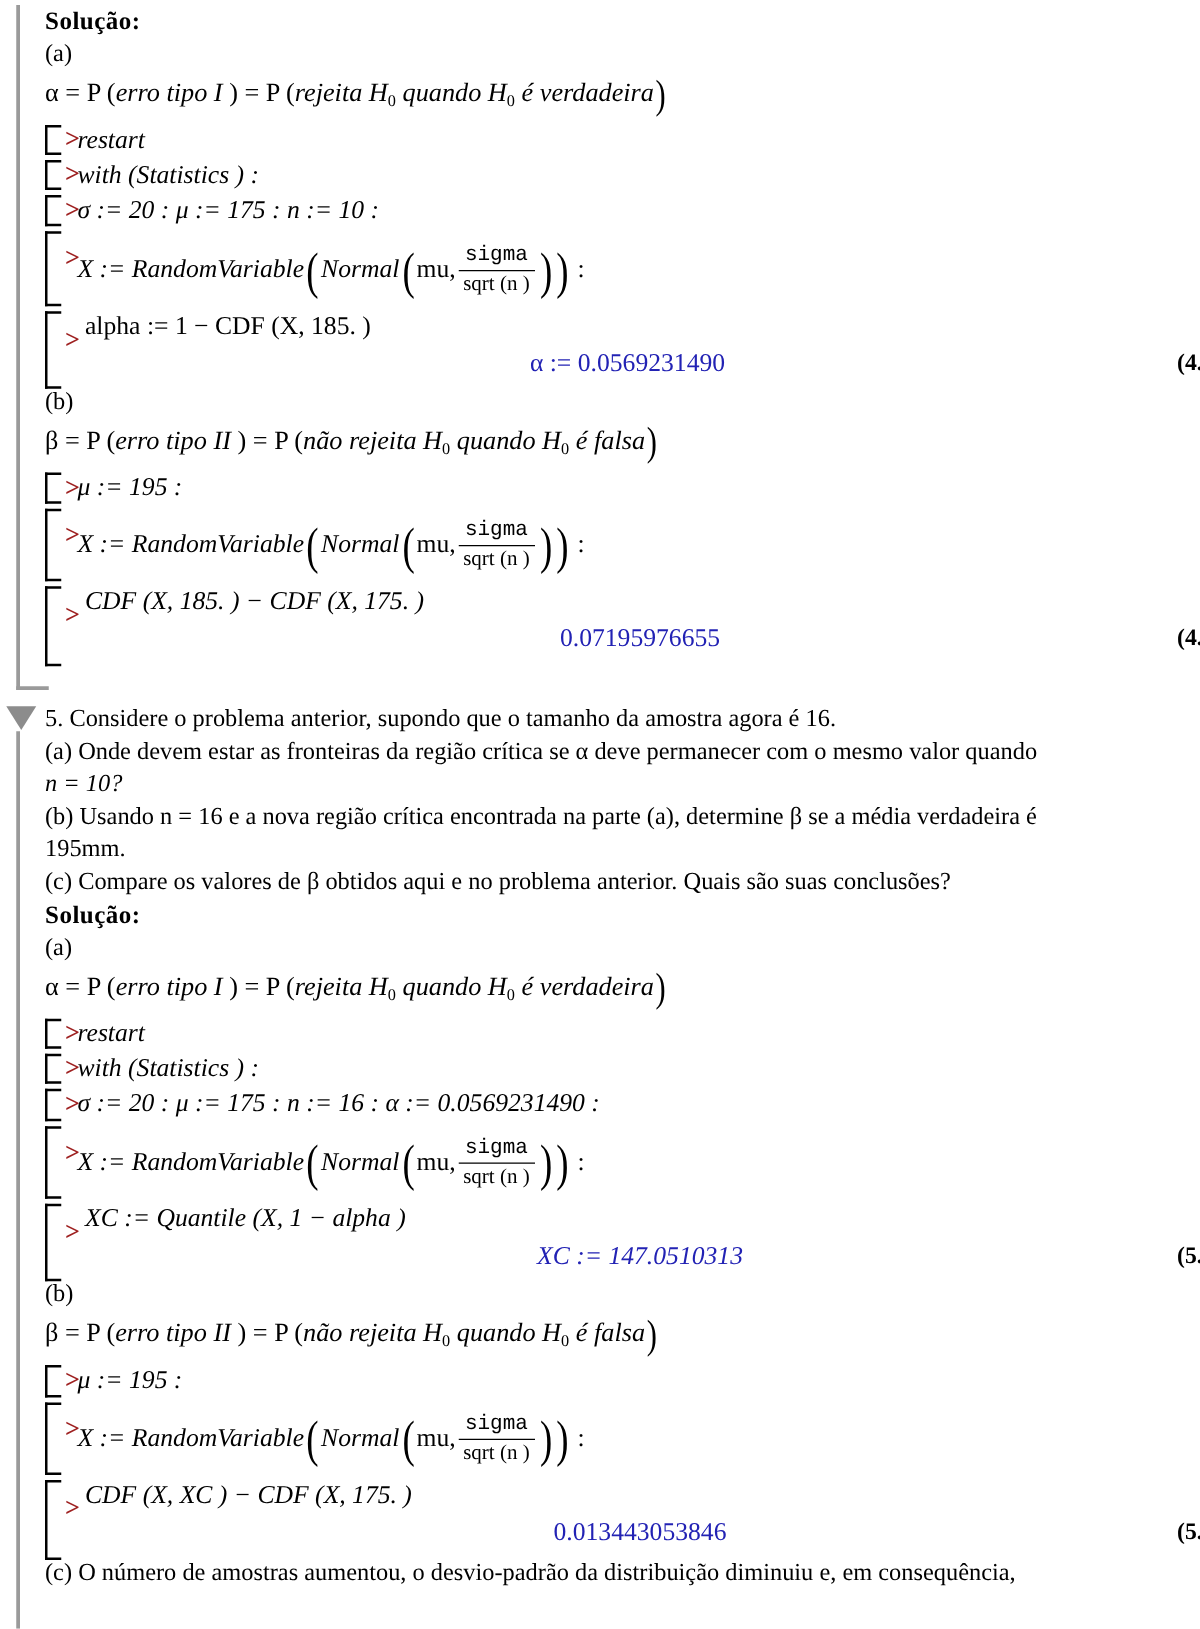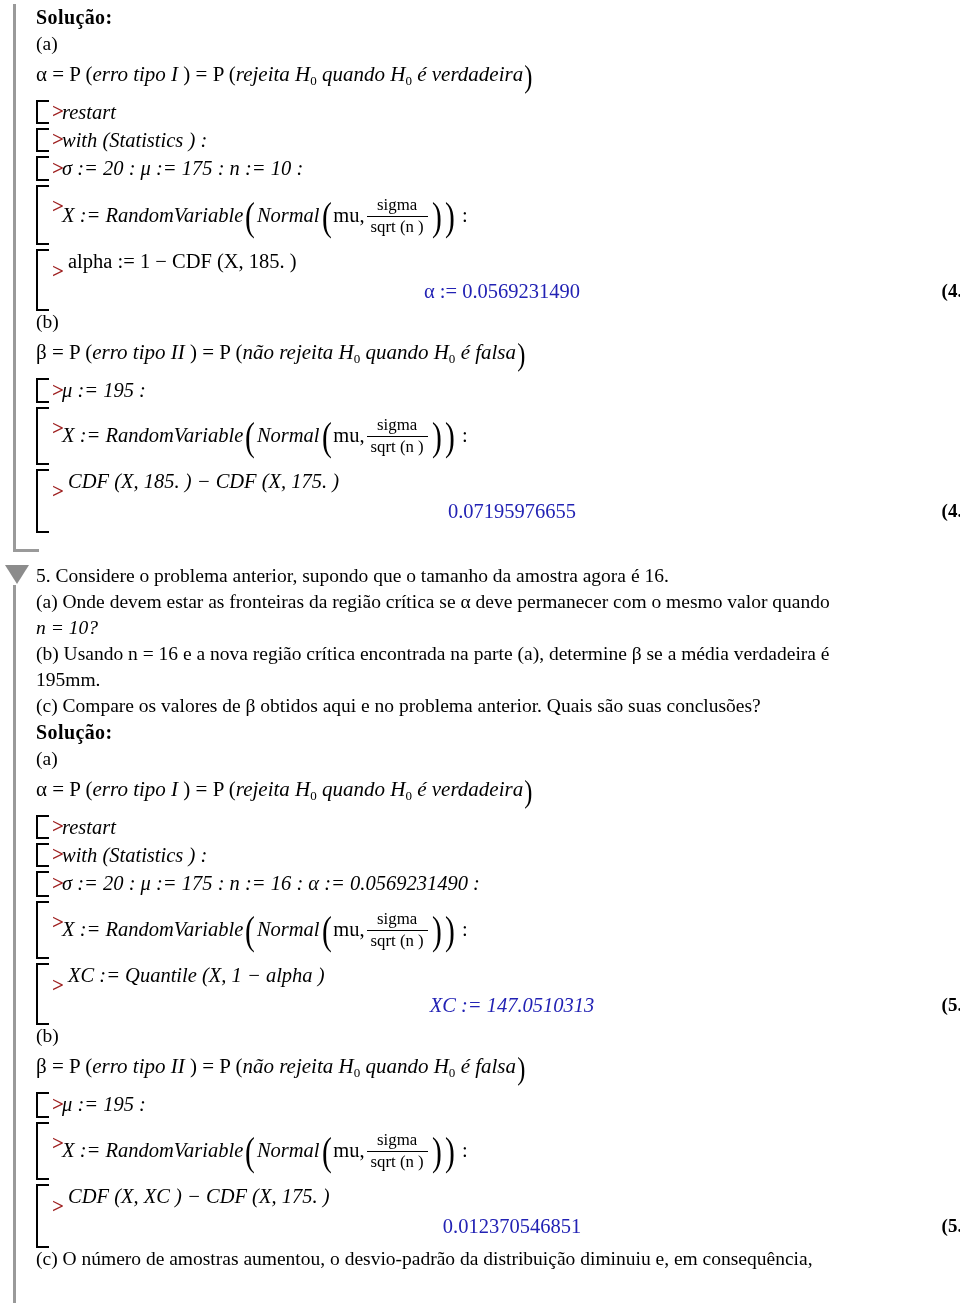--- a/index.html
+++ b/index.html
@@ -150,20 +150,21 @@
     font-size: 0.82em;
     line-height: 1.1;
     margin: 0 2px;
     position: relative;
     top: -1px;
   }
   .frac .nu {
     display: block;
     padding: 0 4px 1px 4px;
     font-style: normal;
+    font-family: Liberation Mono, monospace;
   }
   .frac .de {
     display: block;
     border-top: 1.4px solid #000;
     padding: 1px 4px 0 4px;
     font-style: normal;
   }
   .bigparen {
     display: inline-block;
     font-size: 2.0em;
@@ -344,20 +345,20 @@
         <span class="it">X := RandomVariable</span><span class="bigparen">(</span><span class="it">Normal</span><span class="bigparen">(</span><span class="up">mu,</span><span class="frac"><span class="nu">sigma</span><span class="de">sqrt (n )</span></span><span class="bigparen">)</span><span class="bigparen">)</span><span class="spacer"></span><span class="up">:</span>
       </div>
     </div>
 
     <div class="egroup" style="height:30px;">
       <div class="brk" style="bottom:-36px;"></div>
       <div class="prompt" style="top:14px; transform:none;">&gt;</div>
       <div class="einput" style="padding-left:6px;">CDF (X, XC ) −  CDF (X, 175. )</div>
     </div>
     <div class="eout" style="height:34px; padding-left:20px;">
-      <span class="num">0.012370546851</span>
+      <span class="num">0.013443053846</span>
       <span class="eqlabel">(5.2)</span>
     </div>
 
     <div class="tline" style="padding-left:14px;">(c) O número de amostras aumentou, o desvio-padrão da distribuição diminuiu e, em consequência,</div>
   </div>
 
 </div>
 
 </body></html>

